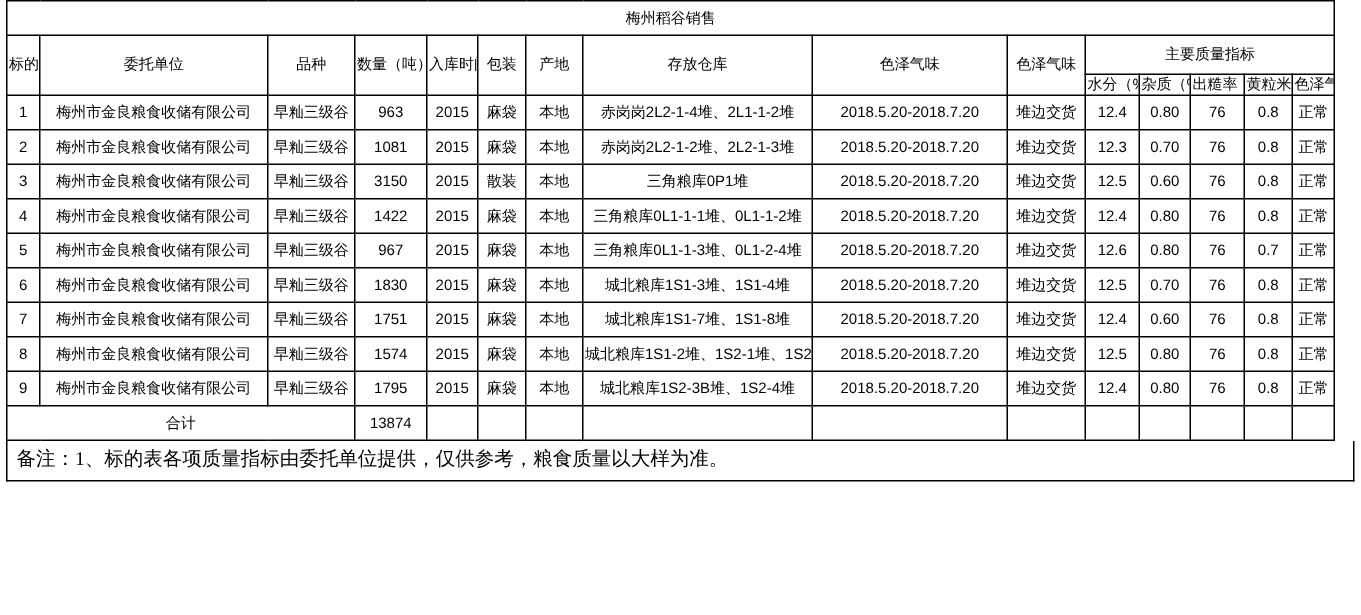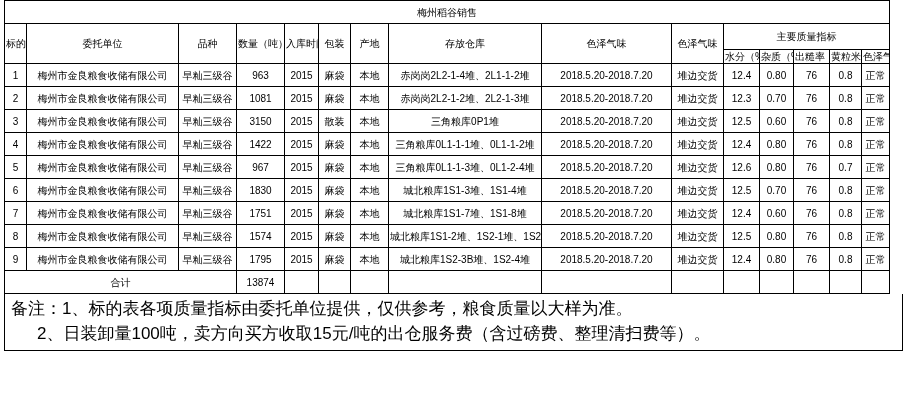--- a/index.html
+++ b/index.html
@@ -86,23 +86,23 @@
     font-size: 10.5px;
   }
   .total-label {
     font-size: 11px;
   }
   .notes {
     border: 1px solid #000;
     border-top: none;
     margin: 0 4px;
     padding: 3px 6px 4px 6px;
-    font-size: 17px;
+    font-size: 13px;
     line-height: 1.45;
-    font-family: Liberation Sans, sans-serif;
+    font-family: Liberation Serif, serif;
   }
   .notes div {
     white-space: nowrap;
   }
   .note-indent {
     padding-left: 26px;
   }
   .blank-cell {
     border-left: 1px solid #000;
     border-right: 1px solid #000;
@@ -332,16 +332,15 @@
         <td class="blank-cell"></td>
         <td class="blank-cell"></td>
         <td class="blank-cell"></td>
         <td class="blank-cell"></td>
       </tr>
     </tbody>
   </table>
 
   <div class="notes">
     <div>备注：1、标的表各项质量指标由委托单位提供，仅供参考，粮食质量以大样为准。</div>
-    <div class="note-indent">2、日装卸量100吨，卖方向买方收取15元/吨的出仓服务费（含过磅费、整理清扫费等）。</div>
   </div>
 
 </div>
 
 </body></html>

